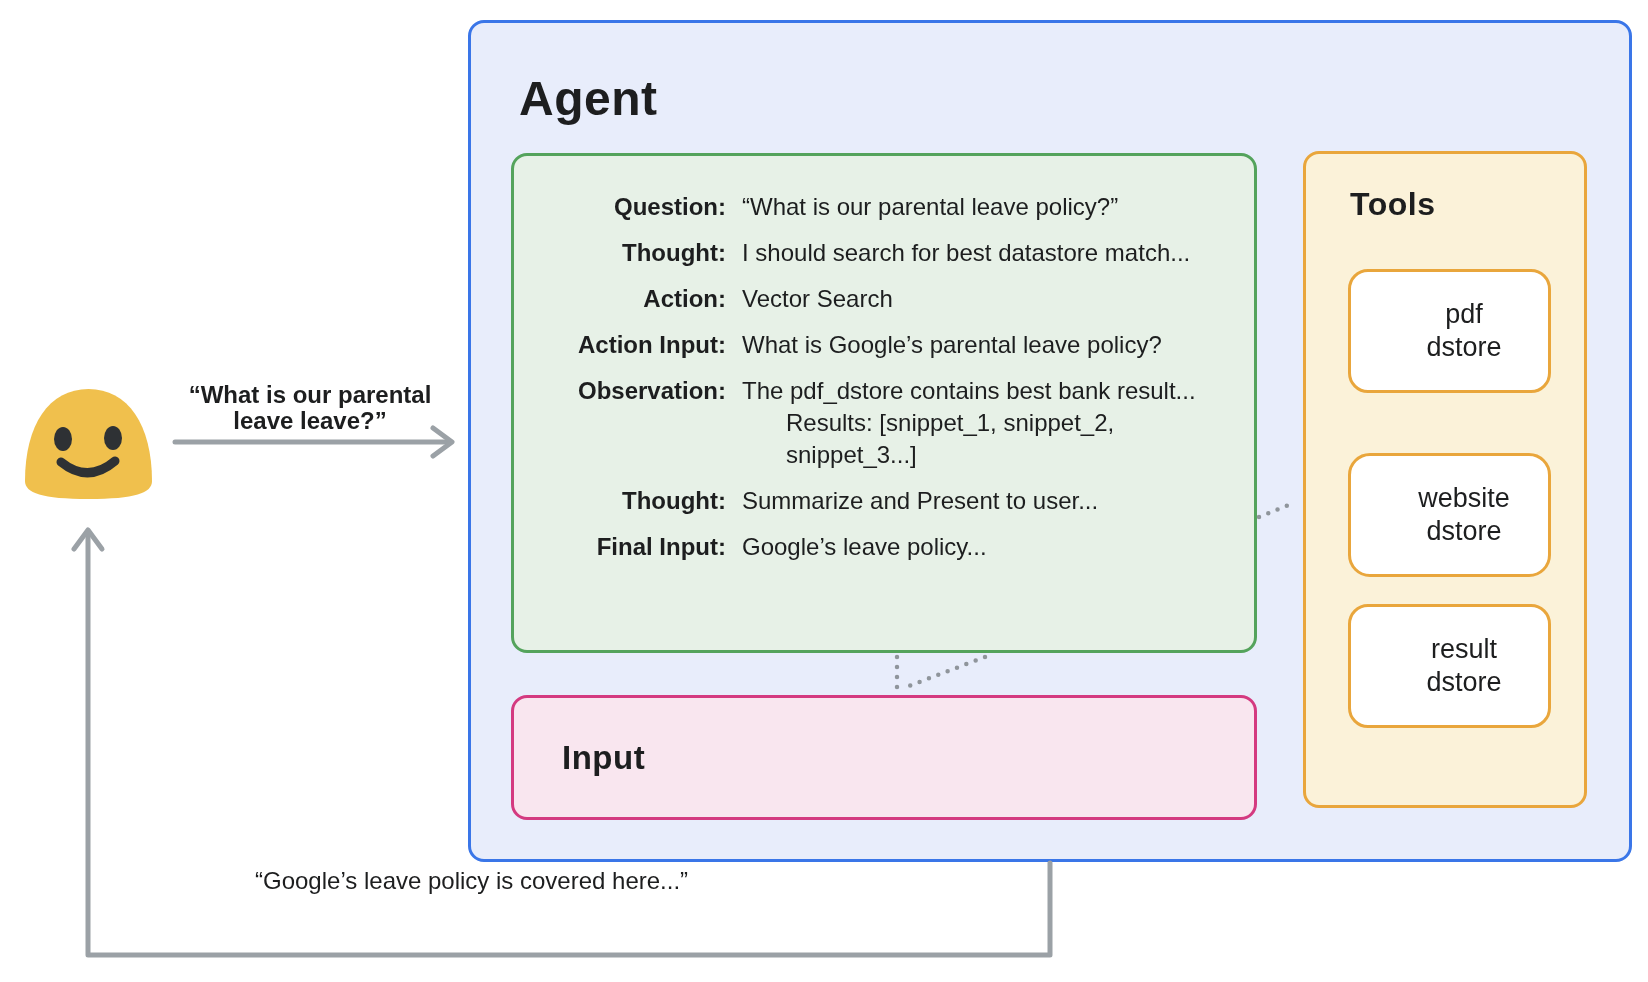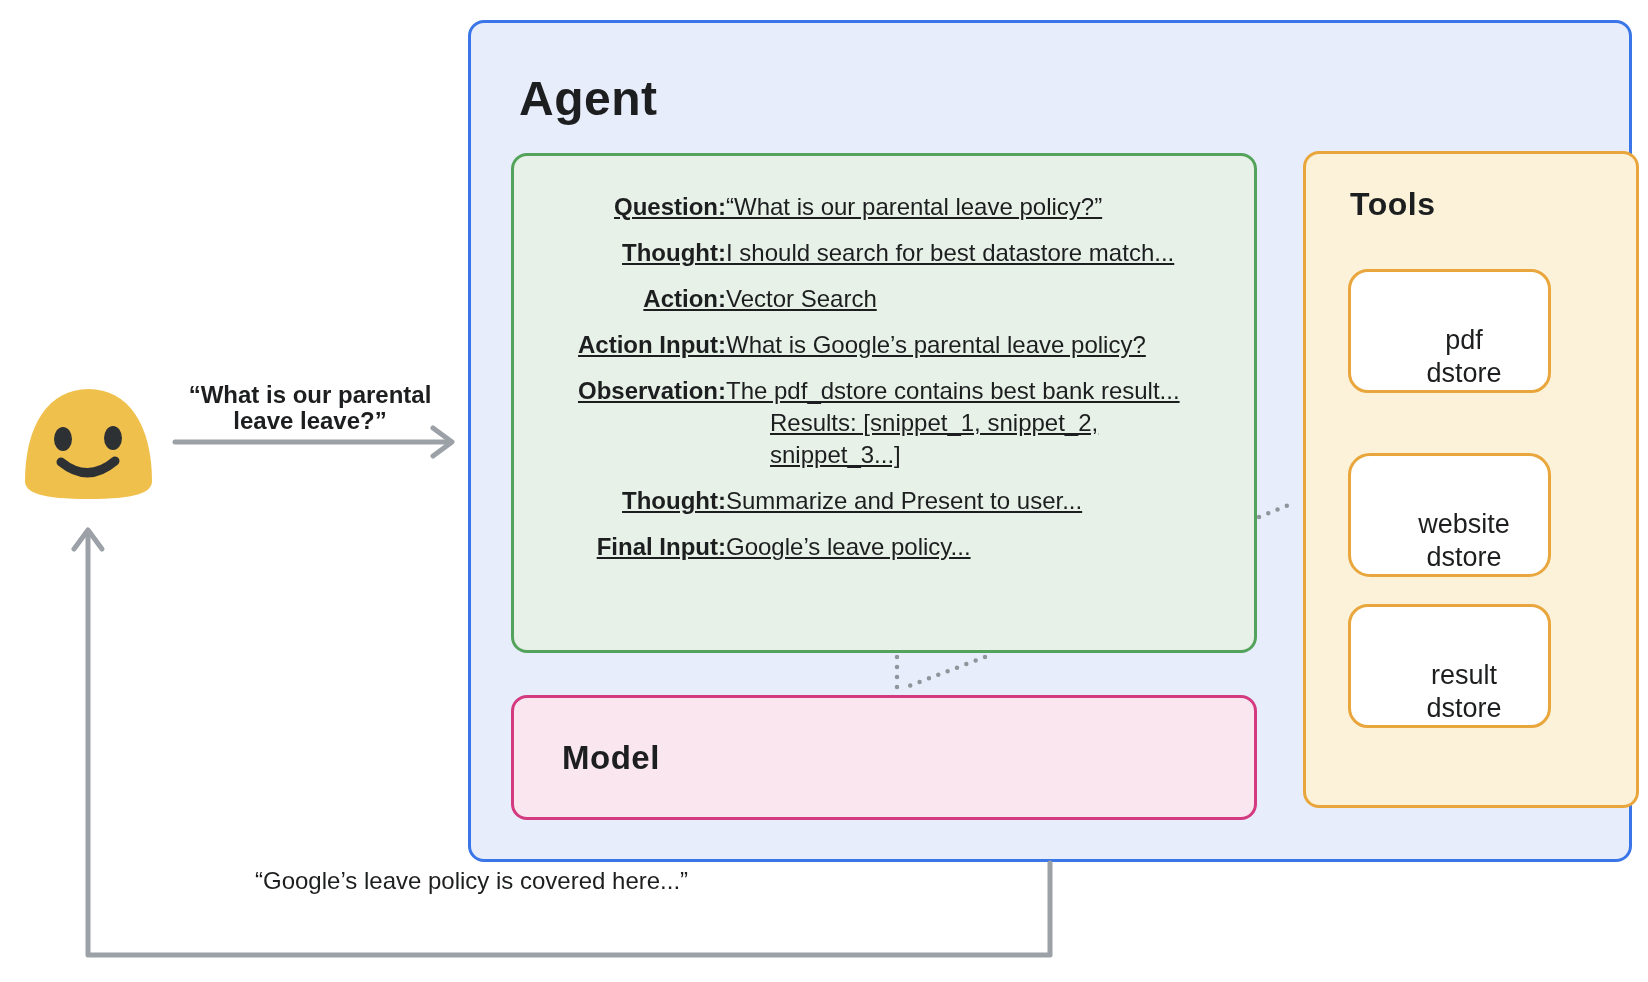--- a/index.html
+++ b/index.html
@@ -16,37 +16,37 @@
   body{font-family:"Liberation Sans","DejaVu Sans",sans-serif;color:var(--text);}
   .canvas{position:relative;width:1648px;height:982px;background:#fff;overflow:hidden;}
 
   .agent-box{position:absolute;left:468px;top:20px;width:1164px;height:842px;
     background:var(--agent_bg);border:3px solid var(--agent_border);border-radius:16px;}
   .agent-title{position:absolute;left:48px;top:48px;font-size:48px;font-weight:600;letter-spacing:.5px;}
 
   .trace-box{position:absolute;left:40px;top:130px;width:746px;height:500px;
     background:var(--trace_bg);border:3px solid var(--trace_border);border-radius:16px;
     padding:35px 24px 0 30px;}
-  .trace-row{display:grid;grid-template-columns:182px 1fr;column-gap:0;
-    font-size:24px;line-height:32px;margin-bottom:14px;text-decoration:underline;}
+  .trace-row{display:grid;grid-template-columns:182px 1fr;column-gap:16px;
+    font-size:24px;line-height:32px;margin-bottom:14px;}
   .trace-label{text-align:right;font-weight:700;}
   .trace-value{font-weight:400;}
   .trace-value-line2{display:block;margin-left:44px;}
 
   .model-box{position:absolute;left:40px;top:672px;width:746px;height:125px;
     background:var(--model_bg);border:3px solid var(--model_border);border-radius:16px;
     display:flex;align-items:center;}
   .model-title{font-size:33px;font-weight:600;padding-left:48px;letter-spacing:.5px;}
 
-  .tools-box{position:absolute;left:832px;top:128px;width:336px;height:657px;
+  .tools-box{position:absolute;left:832px;top:128px;width:284px;height:657px;
     background:var(--tools_bg);border:3px solid var(--tools_border);border-radius:16px;}
   .tools-title{position:absolute;left:44px;top:32px;font-size:32px;font-weight:600;letter-spacing:.5px;}
   .store-box{position:absolute;left:42px;width:203px;height:124px;
     background:var(--store_bg);border:3px solid var(--store_border);border-radius:20px;
-    display:flex;flex-direction:column;align-items:center;justify-content:flex-end;
+    display:flex;flex-direction:column;align-items:center;justify-content:center;
     font-size:27px;line-height:33px;font-weight:500;text-align:center;padding-left:29px;}
   .store-pdf{top:115px;}
   .store-website{top:299px;border-radius:22px;}
   .store-sheets{top:450px;}
 
   .request-label{position:absolute;left:160px;top:372px;width:300px;text-align:center;
     font-size:24px;line-height:26px;font-weight:600;margin-top:10px;}
   .response-label{position:absolute;left:255px;top:867px;width:600px;text-align:left;
     font-size:24px;font-weight:500;}
 
@@ -89,21 +89,21 @@
         <span class="trace-label">Thought:</span>
         <span class="trace-value">Summarize and Present to user...</span>
       </div>
       <div class="trace-row">
         <span class="trace-label">Final Input:</span>
         <span class="trace-value">Google’s leave policy...</span>
       </div>
     </div>
 
     <div class="model-box">
-      <div class="model-title">Model</div>
+      <div class="model-title">Input</div>
     </div>
 
     <div class="tools-box">
       <div class="tools-title">Tools</div>
       <div class="store-box store-pdf">
         <span>pdf</span>
         <span>dstore</span>
       </div>
       <div class="store-box store-website">
         <span>website</span>

